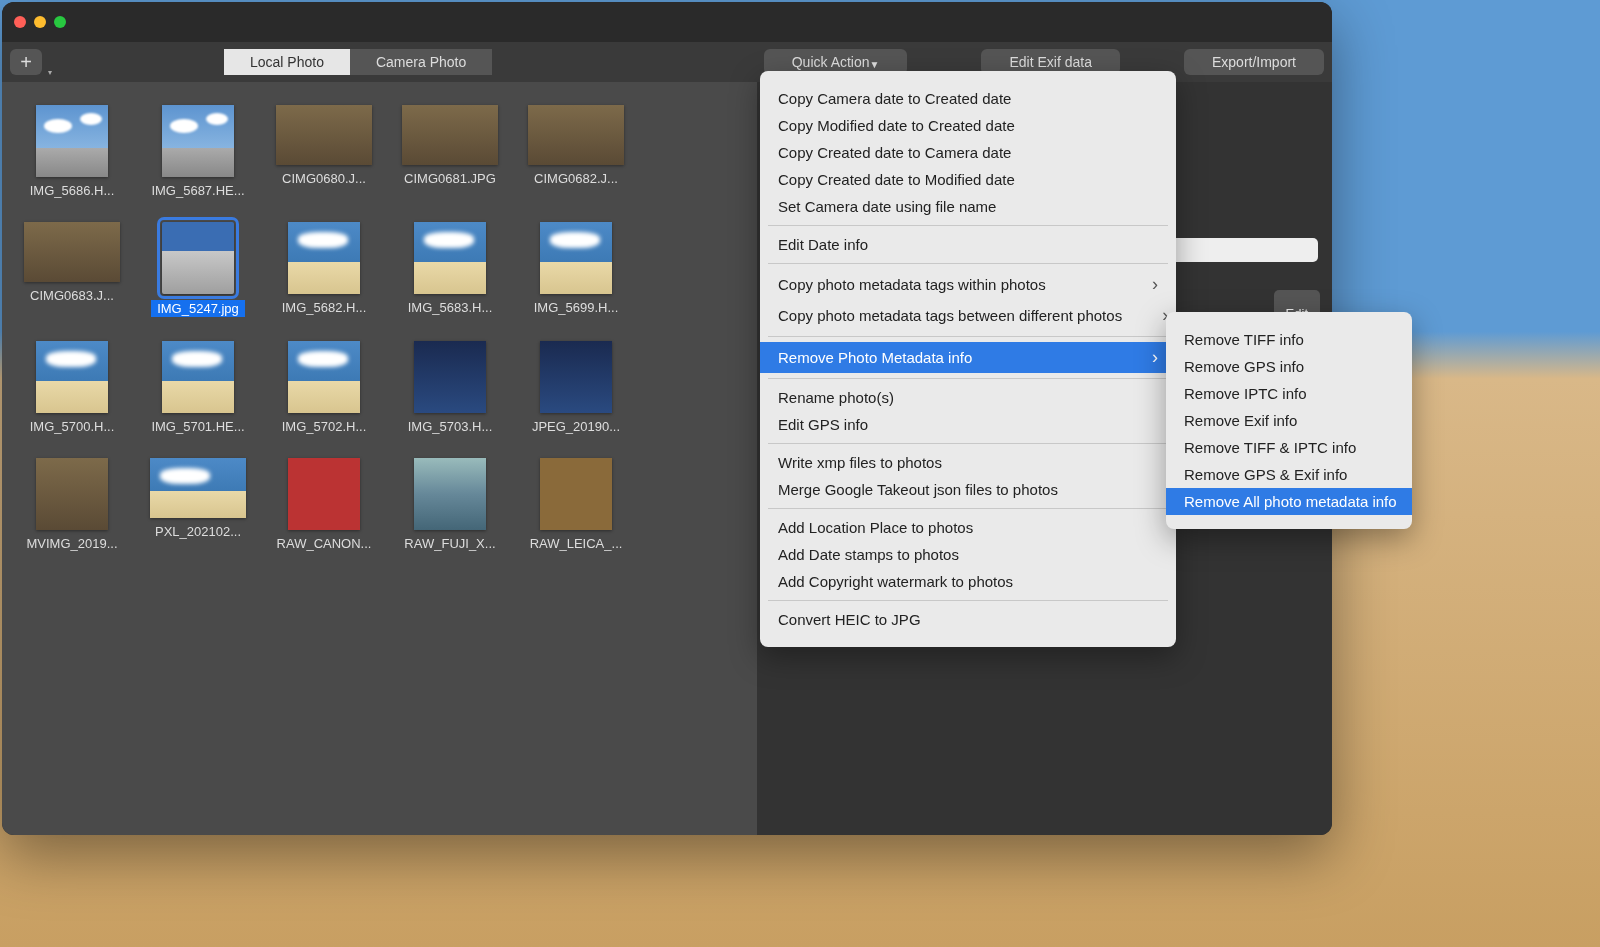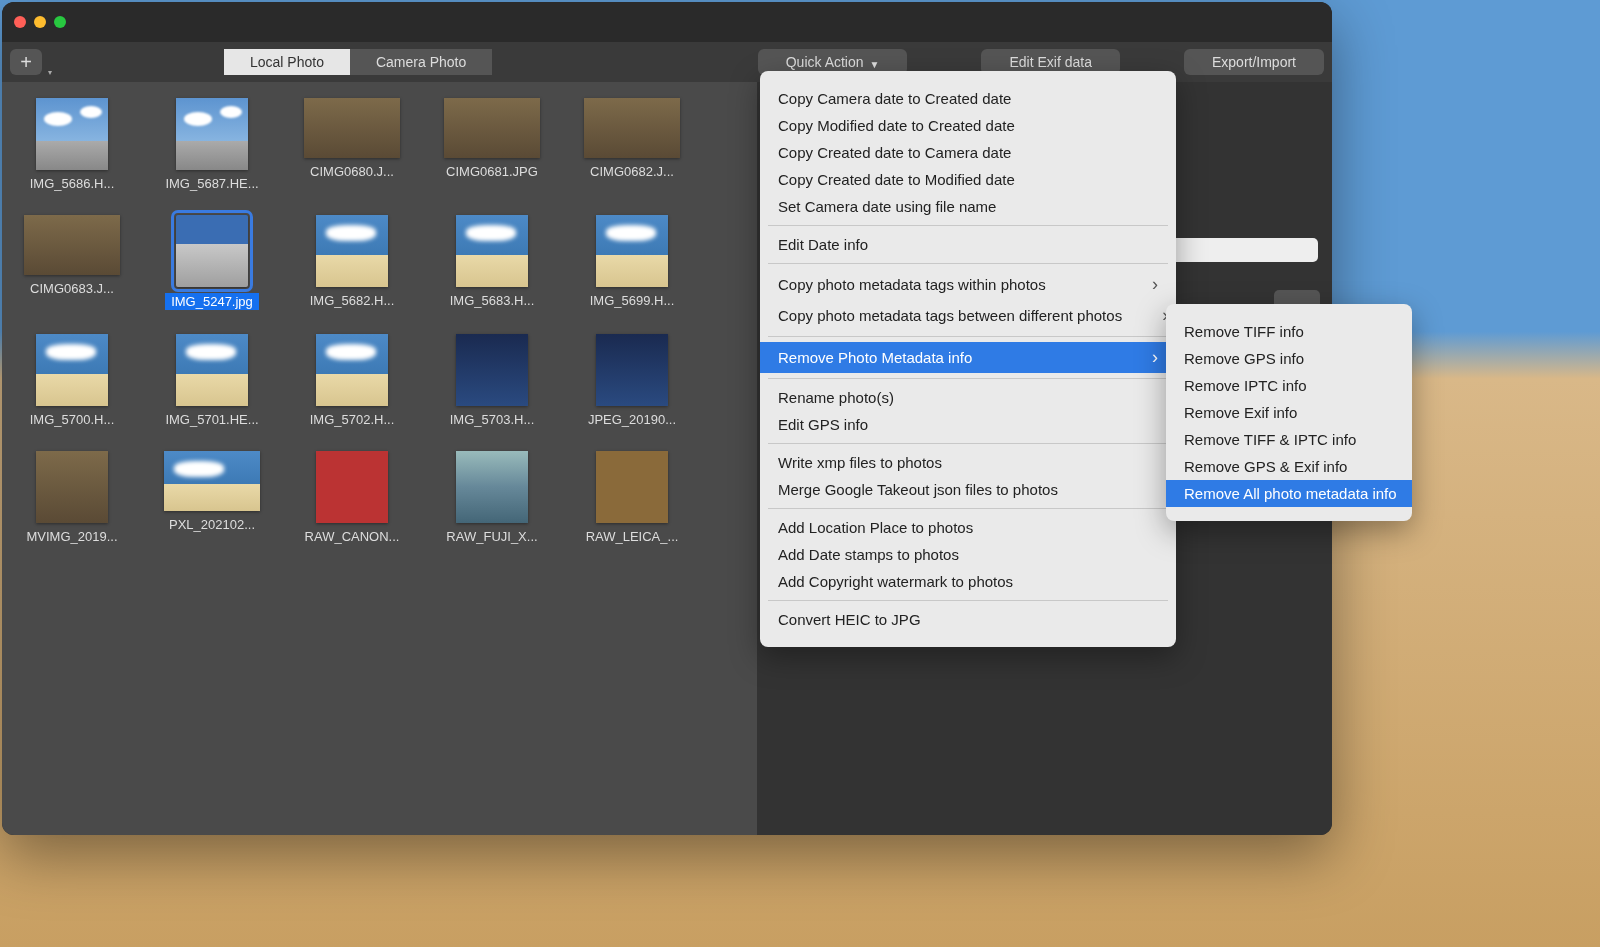--- a/index.html
+++ b/index.html
@@ -55,30 +55,30 @@
   }
   .seg .segbtn{
     padding:5px 26px; font-size:14px; color:#ddd;
     background:#555;
   }
   .seg .segbtn.active{background:#e6e6e6; color:#333;}
   .tb-spacer{flex:1;}
   .tb-btn{
     background:#555; color:#ddd;
     padding:5px 28px; border-radius:6px; font-size:14px;
-    display:flex; align-items:flex-end; gap:6px;
+    display:flex; align-items:flex-end; 
   }
   .tb-btn .chev{font-size:10px;}
   .content{
     flex:1; display:flex;
   }
   .grid-area{
     flex:1; background:#4a4a4a;
-    padding:16px 20px;
-    display:flex; flex-wrap:wrap; gap:24px 40px;
+    padding:23px 20px;
+    display:flex; flex-wrap:wrap; gap:24px 26px;
     align-content:flex-start;
   }
   .thumb{
     width:100px;
     display:flex; flex-direction:column; align-items:center;
     gap:6px;
   }
   .thumb .img{
     width:72px; height:72px;
     background:#6fa8d8;
@@ -137,21 +137,21 @@
     padding:5px 18px;
     white-space:nowrap;
     display:flex; align-items:center; justify-content:space-between;
     gap:40px;
   }
   .menu .mi.arrow::after{content:"›"; font-size:18px; color:#555;}
   .menu .sep{ height:1px; background:#c8c8c8; margin:5px 8px;}
   .menu .mi.hi{ background:#2f7be5; color:#fff;}
   .menu .mi.hi.arrow::after{color:#fff;}
   .menu1{ top:71px; left:760px; width:416px;}
-  .menu2{ top:304px; left:1166px; width:246px;}
+  .menu2{ top:312px; left:1166px; width:246px;}
 </style>
 </head>
 <body>
 
 <div class="window">
   <div class="titlebar">
     <div class="traffic">
       <div class="tl red"></div>
       <div class="tl yellow"></div>
       <div class="tl green"></div>

